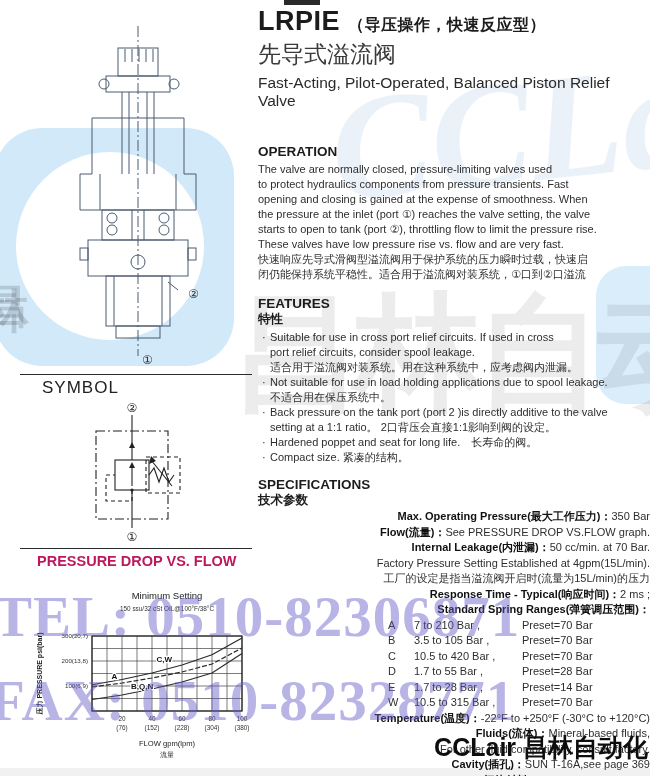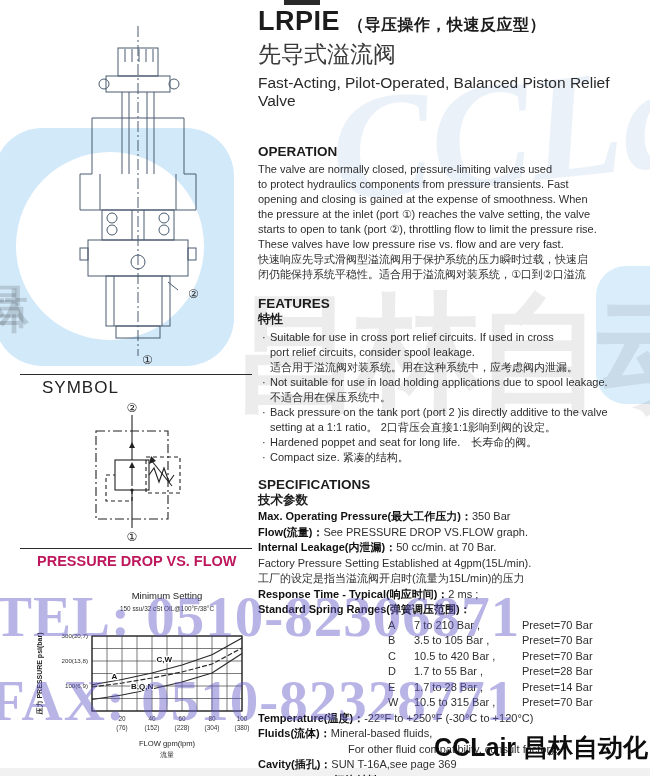--- a/index.html
+++ b/index.html
@@ -34,21 +34,21 @@
   .sec-h-zh{font-size:12.5px;font-weight:bold;}
   .body-line{font-size:11px;line-height:15px;color:#2e2e2e;}
   #operation-block{margin-top:34px;}
   #operation-lines{margin-top:3px;}
   #features-block{margin-top:14px;}
   #features-list{margin-top:2px;}
   .feat-first{font-size:11px;line-height:15px;color:#2e2e2e;padding-left:4px;}
   .feat-cont{font-size:11px;line-height:15px;color:#2e2e2e;padding-left:12px;}
   .bullet{display:inline-block;width:8px;}
   #specs-block{margin-top:12px;}
-  .spec-line{font-size:11px;line-height:15.5px;color:#2e2e2e;}
+  .spec-line{font-size:11px;line-height:15.5px;color:#2e2e2e;text-align:right;}
   .spec-line b{color:#111;}
   .spring-row{display:flex;font-size:11px;line-height:15.5px;color:#2e2e2e;}
   .sp-sp{width:130px;}
   .sp-a{width:26px;}
   .sp-b{width:108px;}
   
   .col-left{position:absolute;left:0;top:0;width:256px;}
   .rule{position:absolute;left:20px;width:232px;border-top:1.5px solid #2b2b2b;}
   #symbol-heading{position:absolute;left:42px;top:378px;font-size:17px;color:#222;letter-spacing:1px;}
   #pdf-heading{position:absolute;left:37px;top:553px;font-size:14.5px;font-weight:bold;color:#be185d;}

